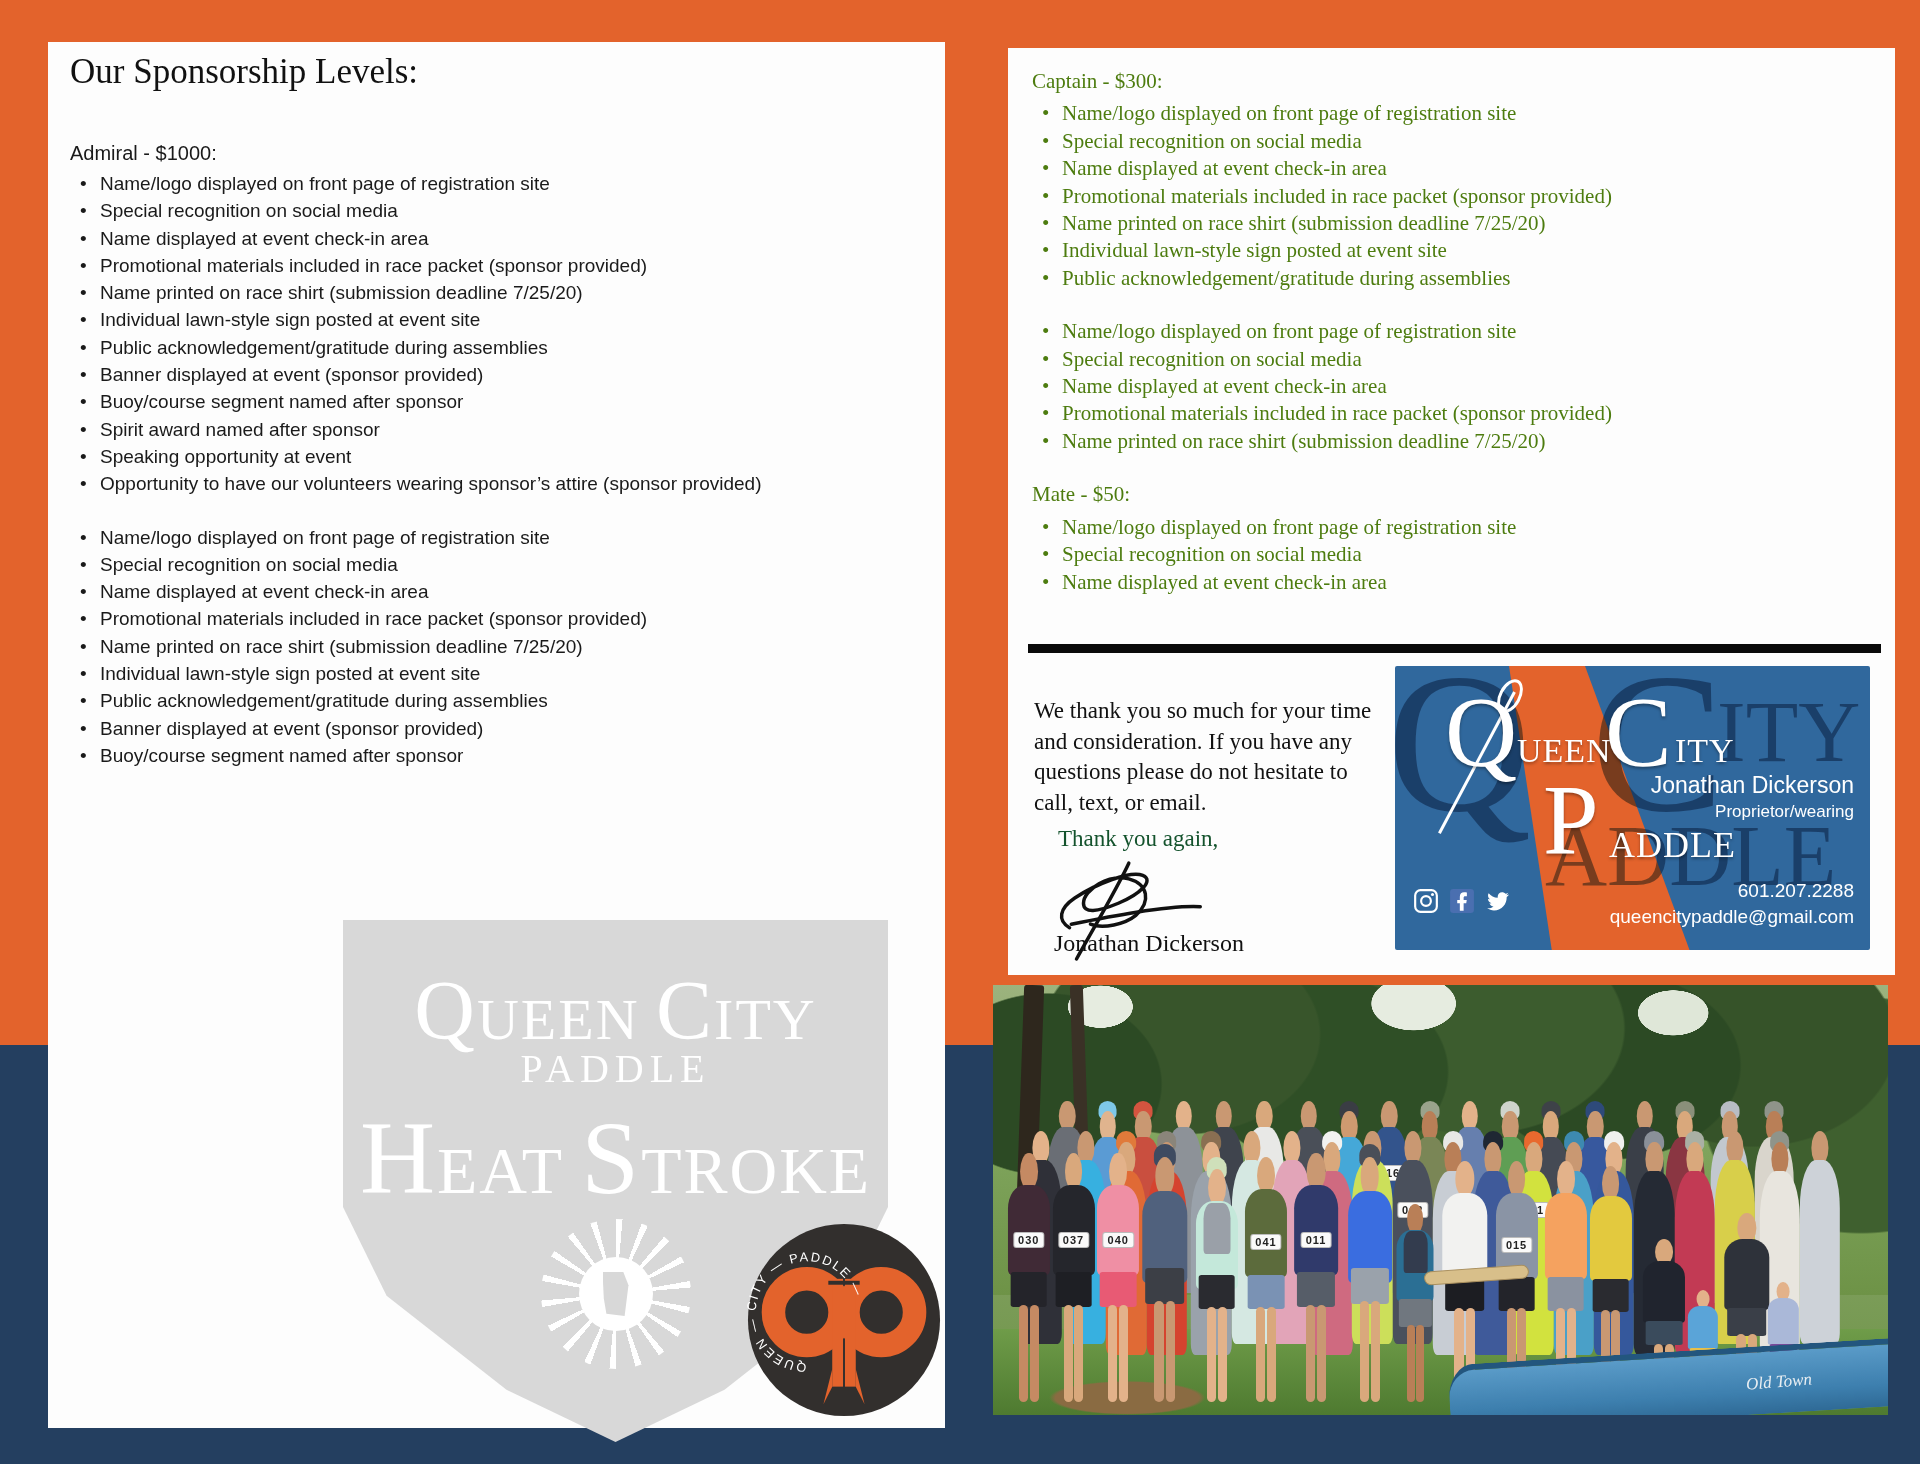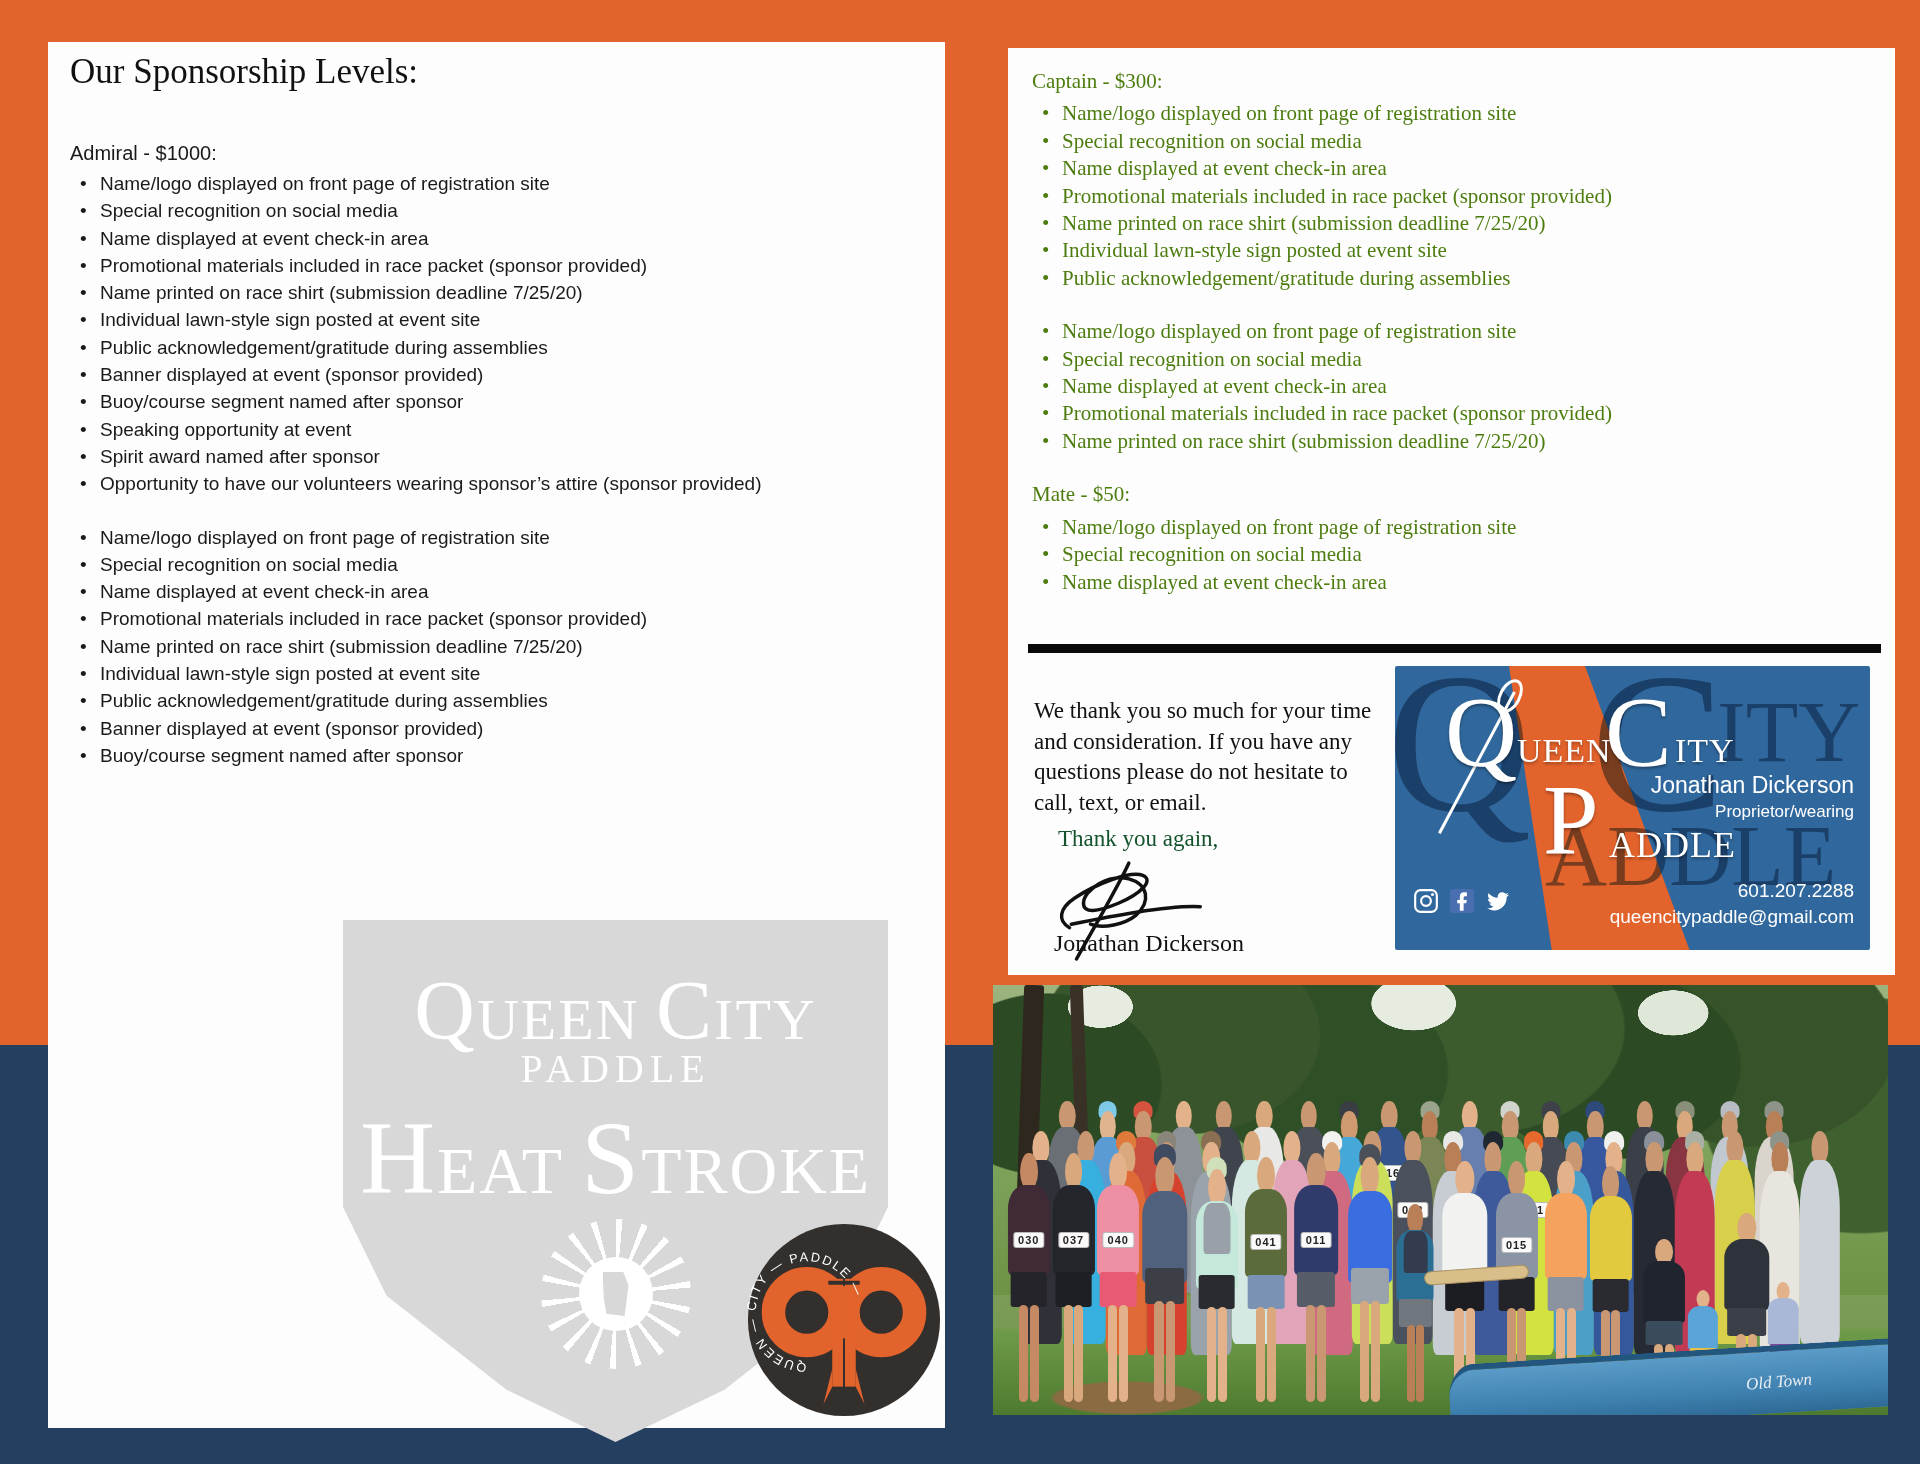--- a/index.html
+++ b/index.html
@@ -161,22 +161,22 @@
         <div>
             <div class="li">Name/logo displayed on front page of registration site</div>
             <div class="li">Special recognition on social media</div>
             <div class="li">Name displayed at event check-in area</div>
             <div class="li">Promotional materials included in race packet (sponsor provided)</div>
             <div class="li">Name printed on race shirt (submission deadline 7/25/20)</div>
             <div class="li">Individual lawn-style sign posted at event site</div>
             <div class="li">Public acknowledgement/gratitude during assemblies</div>
             <div class="li">Banner displayed at event (sponsor provided)</div>
             <div class="li">Buoy/course segment named after sponsor</div>
+            <div class="li">Spirit award named after sponsor</div>
             <div class="li">Speaking opportunity at event</div>
-            <div class="li">Spirit award named after sponsor</div>
             <div class="li">Opportunity to have our volunteers wearing sponsor’s attire (sponsor provided)</div>
           </div>
       </div>
       <div class="sec">
         <div>
             <div class="li">Name/logo displayed on front page of registration site</div>
             <div class="li">Special recognition on social media</div>
             <div class="li">Name displayed at event check-in area</div>
             <div class="li">Promotional materials included in race packet (sponsor provided)</div>
             <div class="li">Name printed on race shirt (submission deadline 7/25/20)</div>

